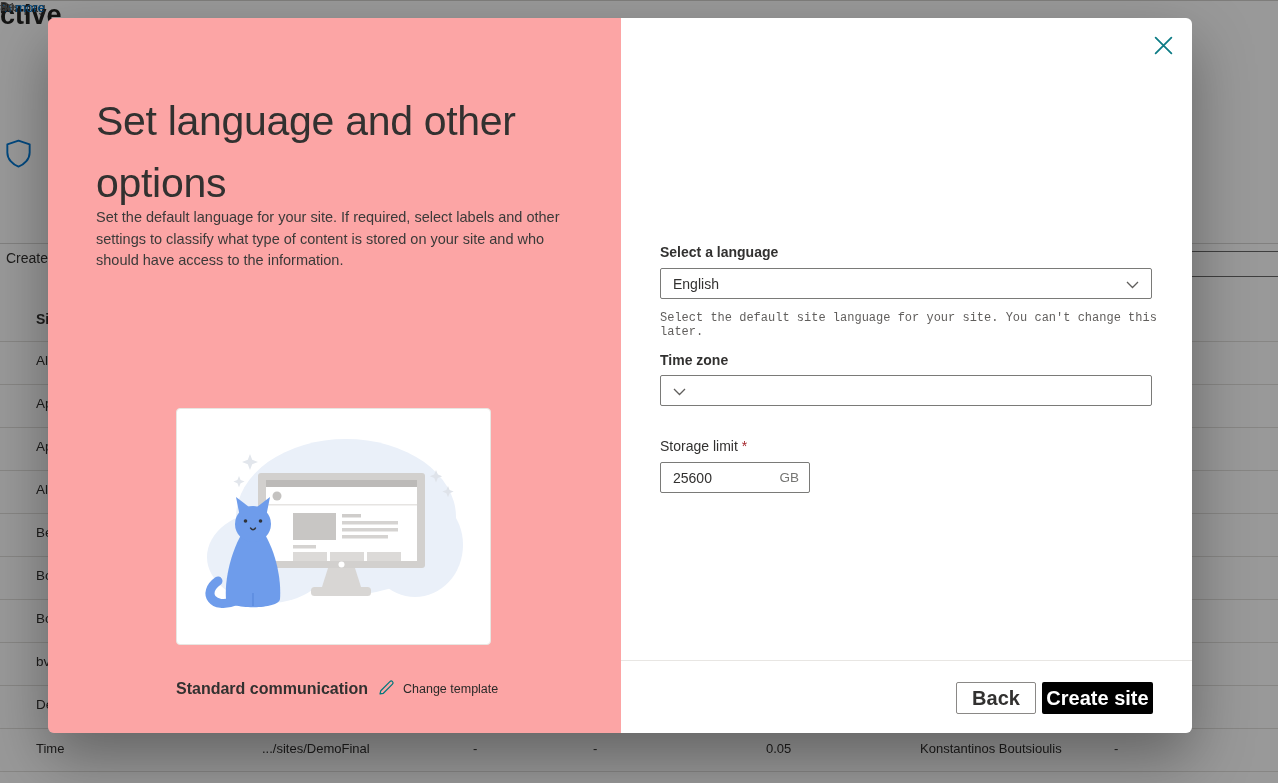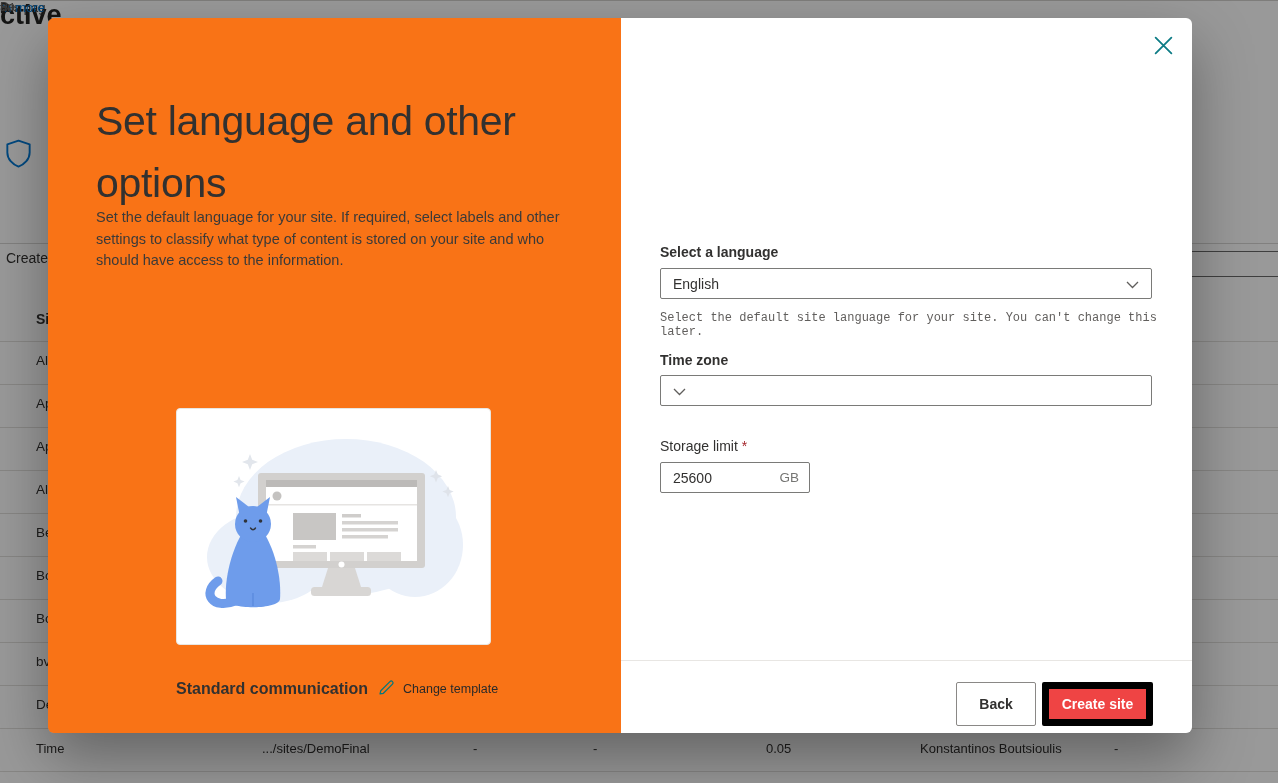--- a/index.html
+++ b/index.html
@@ -29,21 +29,21 @@
 
   
   .overlay { inset:0; background:rgba(0,0,0,0.40); z-index:5; }
 
   
   .dialog {
     left:48px; top:18px; width:1144px; height:715px; z-index:10;
     border-radius:6px; overflow:hidden; display:flex;
     box-shadow:0 25px 60px rgba(0,0,0,0.35);
   }
-  .dlg-left { position:relative; width:573px; background:#f97316; flex:none; }
+  .dlg-left { position:relative; width:573px; background:#fca5a5; flex:none; }
   .dlg-right { position:relative; flex:1; background:#ffffff; }
 
   .dlg-title { left:48px; top:72px; width:500px; font-size:41px; font-weight:300;
                line-height:62px; color:#323130; letter-spacing:-0.3px; }
   .dlg-desc { left:48px; top:189px; width:480px; font-size:14.5px; line-height:21.5px; color:#3b3a39; }
 
   .tpl-card { left:128px; top:390px; width:315px; height:237px; background:#fff;
               border:1px solid #e8e6e2; border-radius:4px; display:flex;
               align-items:center; justify-content:center; }
   .tpl-row { left:128px; top:645px; height:28px; display:flex; align-items:center; gap:9px;margin-top:12px; }
@@ -63,24 +63,24 @@
               padding:0 12px; cursor:pointer; }
   .dd-value { font-size:14px; color:#323130; }
   .helper { left:39px; font-size:12px; color:#605e5c; }
   .num-input { left:39px; width:150px; height:31px; background:#fff; border:1px solid #7a7a78;
                border-radius:2px; display:flex; align-items:center; justify-content:space-between;
                padding:0 10px 0 12px; }
   .num-val { font-size:14px; color:#323130; }
   .num-unit { font-size:13.5px; color:#757573; }
 
   .footer-divider { left:0; right:0; top:642px; height:1px; background:#e8e6e3; }
-  .btn { height:44px; border-radius:2px; font-family:inherit; font-size:14px; font-weight:700;
+  .btn { height:32px; border-radius:2px; font-family:inherit; font-size:20px; font-weight:700;
          cursor:pointer; }
   .btn-back { left:335px; top:664px; width:80px; background:#fff; border:1px solid #8a8886; color:#323130; }
-  .btn-create { left:421px; top:664px; width:111px; background:#ef4444; border:7px solid #000000; color:#fff; }
+  .btn-create { left:421px; top:664px; width:111px; background:#000000; border:2px solid #000000; color:#fff; }
 </style>
 </head>
 <body>
 
 <div class="abs bg-page">
   <div class="abs bg-heading">ctive</div>
   <div class="abs bg-line1">this pag</div>
   <div class="abs bg-link">rn more</div>
   <div class="abs bg-divider"></div>
 

